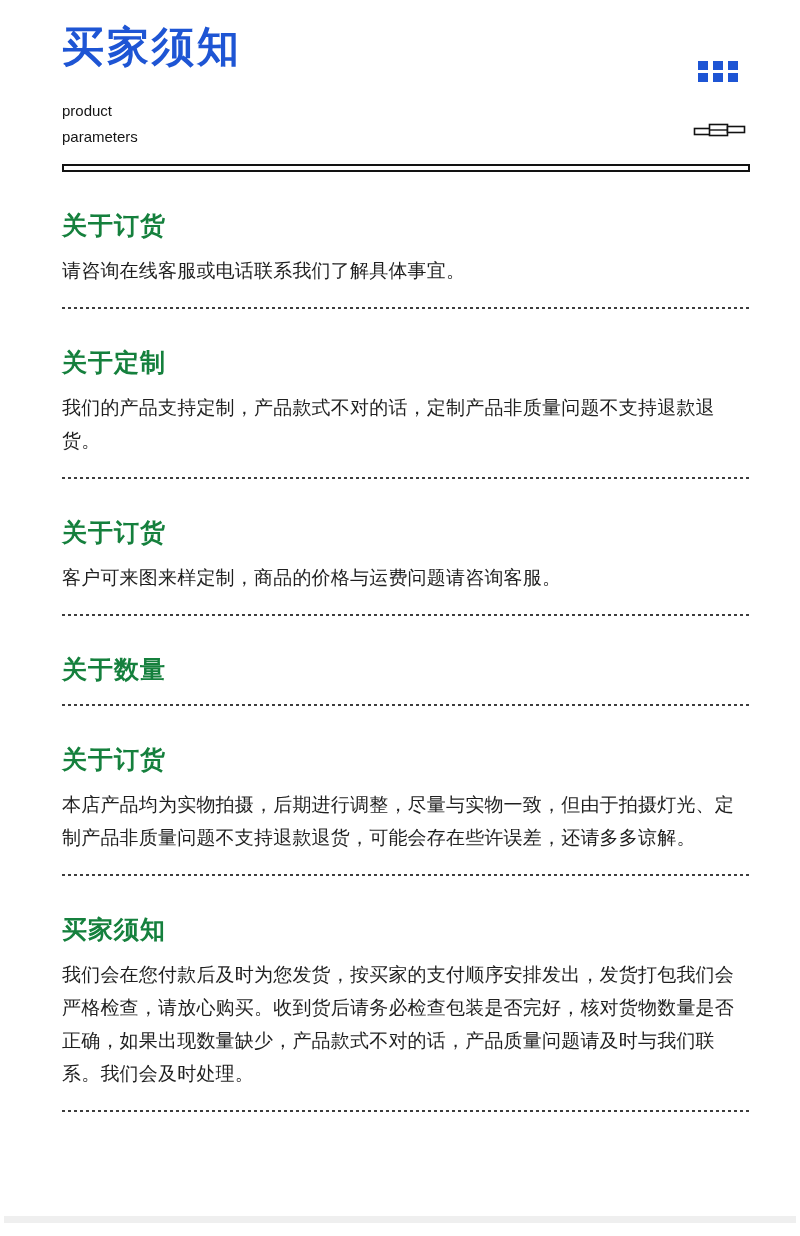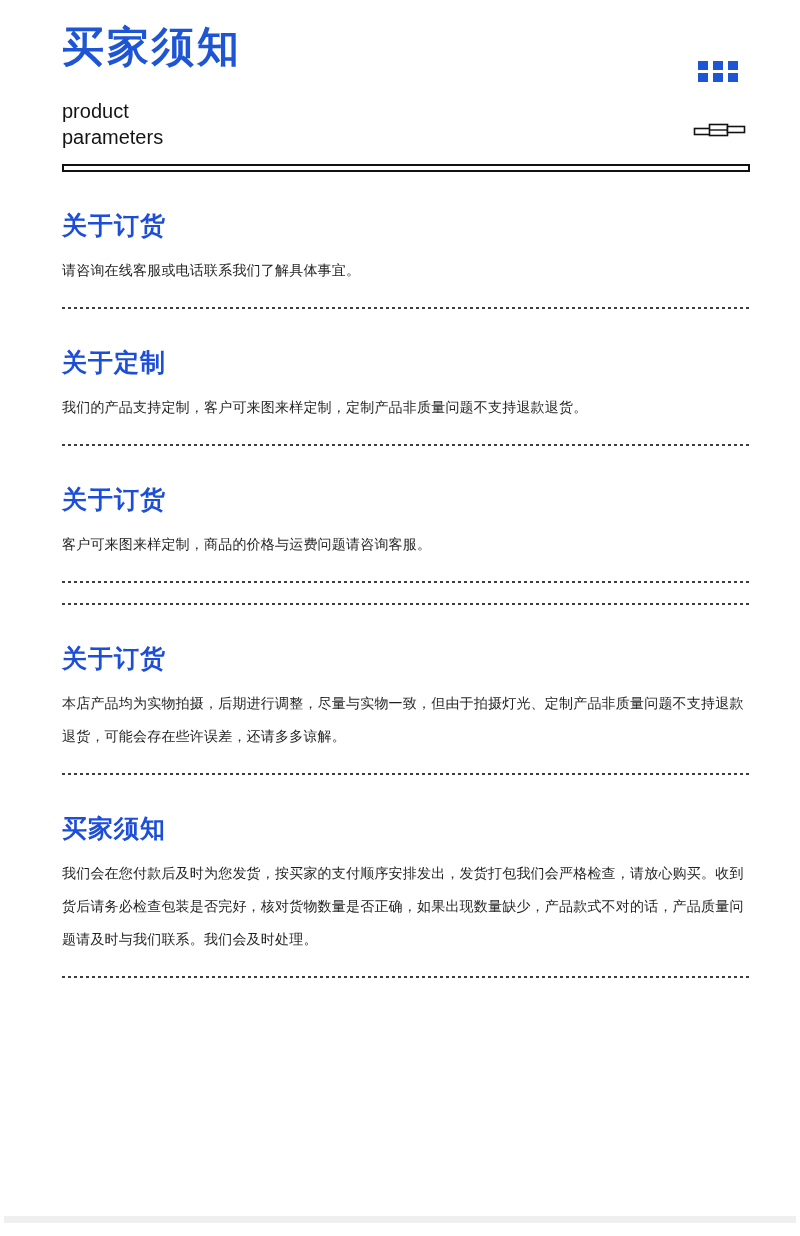--- a/index.html
+++ b/index.html
@@ -28,21 +28,21 @@
     margin:0;
     padding-top:24px;
     font-size:42px;
     line-height:46px;
     font-weight:800;
     letter-spacing:3px;
     color:var(--accent);
   }
   .page-subtitle{
     margin-top:28px;
-    font-size:20px;
+    font-size:15px;
     line-height:26px;
     color:#141414;
     white-space:pre-line;
   }
   .grid-icon{
     position:absolute;
     top:61px;
     left:698px;
     display:grid;
     grid-template-columns:repeat(3,10px);
@@ -64,25 +64,25 @@
     border:2px solid #121212;
     background:#ffffff;
   }
   
   .notice h2{
     margin:38px 0 0;
     font-size:25px;
     line-height:30px;
     font-weight:700;
     letter-spacing:1px;
-    color:#1d4ed8;
+    color:#15803d;
   }
   .notice p{
     margin:14px 0 0;
-    font-size:14px;
+    font-size:19px;
     line-height:33px;
     color:var(--body-ink);
     letter-spacing:0.2px;
   }
   .dotted{
     margin-top:20px;
     height:2px;
     background:repeating-linear-gradient(90deg,var(--sep) 0 3px,transparent 3px 6px);
   }
   
@@ -126,31 +126,32 @@
   <main class="content">
 
     <section class="notice">
       <h2>关于订货</h2>
       <p>请咨询在线客服或电话联系我们了解具体事宜。</p>
       <div class="dotted"></div>
     </section>
 
     <section class="notice">
       <h2>关于定制</h2>
-      <p>我们的产品支持定制，客户可来图来样定制，定制产品非质量问题不支持退款退货。</p>
+      <p>我们的产品支持定制，产品款式不对的话，定制产品非质量问题不支持退款退货。</p>
       <div class="dotted"></div>
     </section>
 
     <section class="notice">
       <h2>关于订货</h2>
       <p>客户可来图来样定制，商品的价格与运费问题请咨询客服。</p>
       <div class="dotted"></div>
     </section>
 
     <section class="notice">
+      <h2>关于数量</h2>
       <div class="dotted"></div>
     </section>
 
     <section class="notice">
       <h2>关于订货</h2>
       <p>本店产品均为实物拍摄，后期进行调整，尽量与实物一致，但由于拍摄灯光、定制产品非质量问题不支持退款退货，可能会存在些许误差，还请多多谅解。</p>
       <div class="dotted"></div>
     </section>
 
     <section class="notice">

